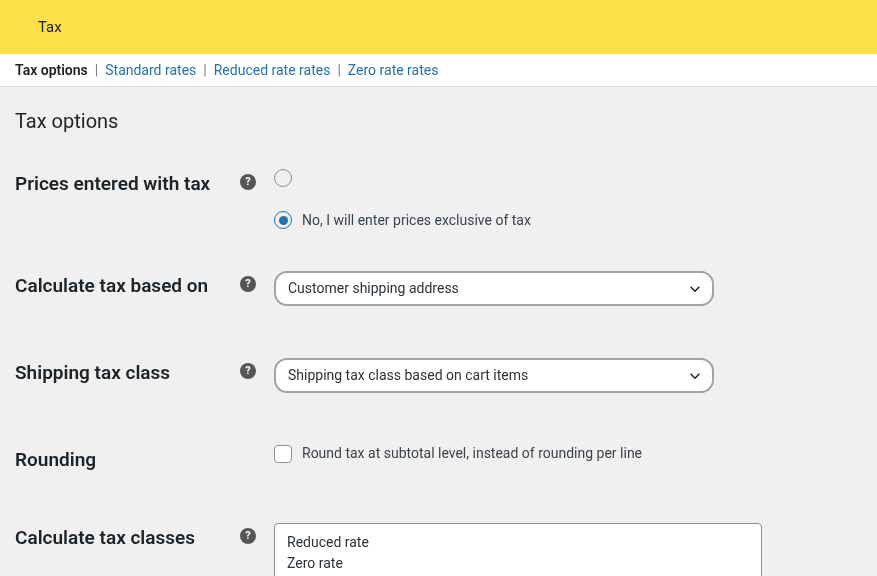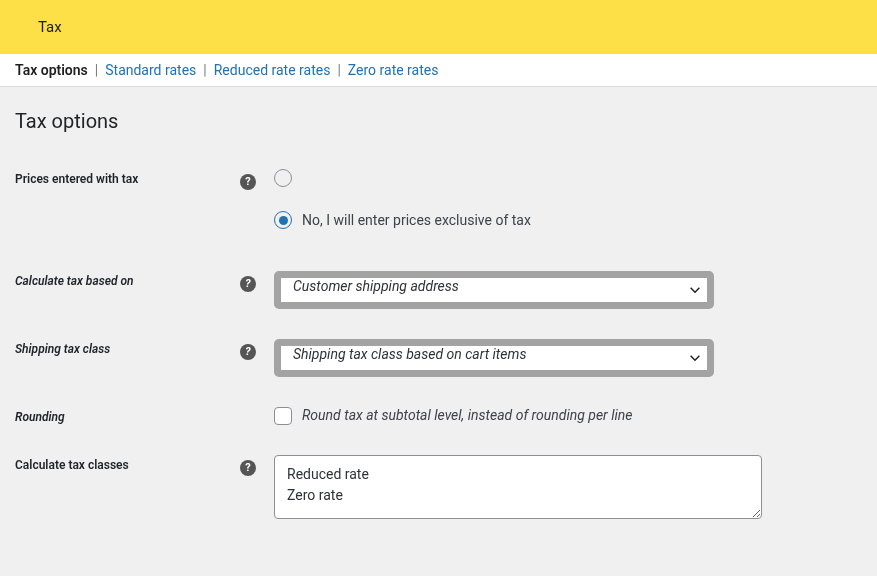--- a/index.html
+++ b/index.html
@@ -53,27 +53,26 @@
       font-weight: 400;
       color: #1d2327;
       margin-bottom: 36px;
     }
     .form-row {
       display: flex;
       align-items: flex-start;
       margin-bottom: 42px;
     }
     .form-row.tight {
-      margin-bottom: 30px;
-      font-style: italic;
+      margin-bottom: 52px;
     }
     .form-label {
       width: 225px;
       flex-shrink: 0;
-      font-size: 12px;
+      font-size: 19px;
       font-weight: 600;
       color: #1d2327;
       padding-top: 3px;
     }
     .help-col {
       width: 34px;
       flex-shrink: 0;
       padding-top: 3px;
     }
     .help-icon {
@@ -143,24 +142,24 @@
     }
     .checkbox-label {
       font-size: 14px;
       color: #3c434a;
     }
     .select-box {
       position: relative;
       width: 440px;
     }
     .select-box-inner {
-      border: 7px solid #a3a3a3;
-      border-radius: 5px;
-      background: #fff;
-      padding: 0 34px 8px 12px;
+      border: 2px solid #a3a3a3;
+      border-radius: 13px;
+      background: #fff;
+      padding: 7px 34px 8px 12px;
       font-size: 14px;
       color: #2c3338;
       cursor: pointer;
       width: 100%;
       text-align: left;
     }
     .select-chevron {
       position: absolute;
       right: 12px;
       top: 50%;

